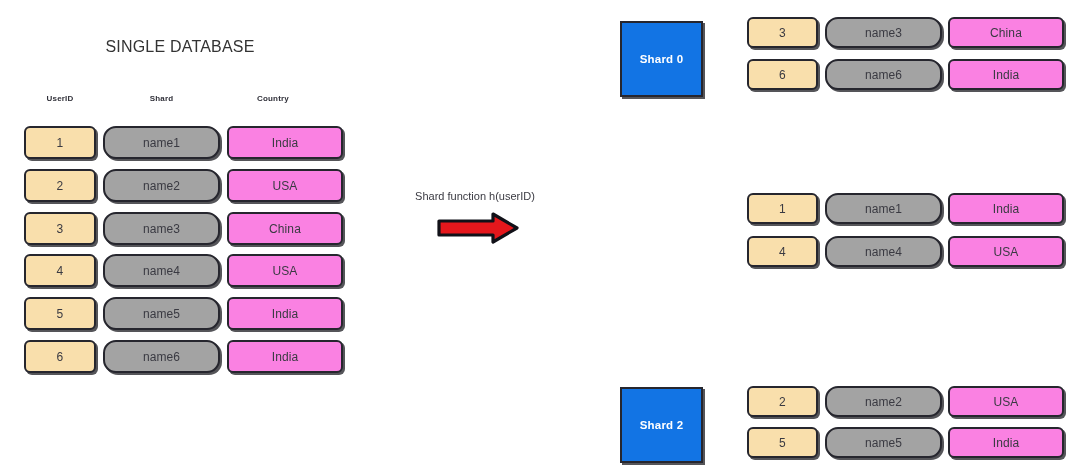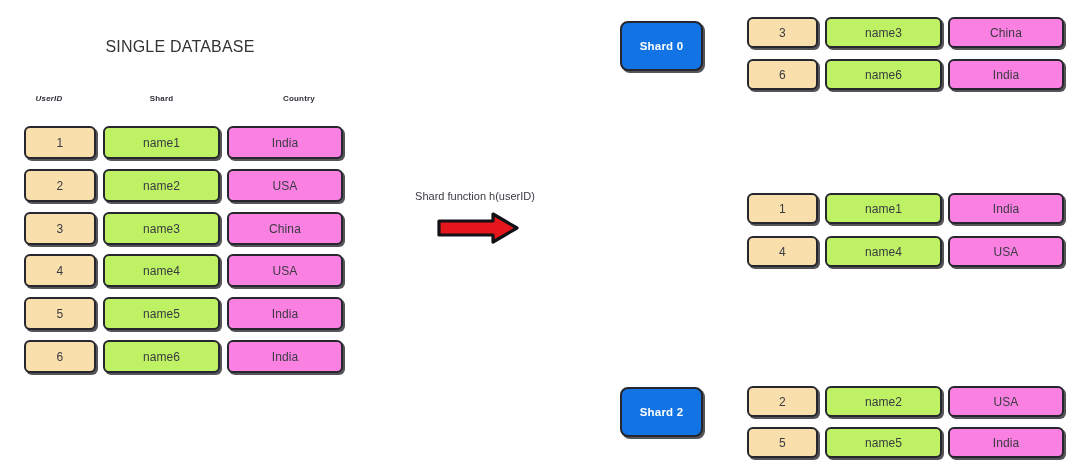--- a/index.html
+++ b/index.html
@@ -32,21 +32,21 @@
     display: flex;
     align-items: center;
     justify-content: center;
     font-size: 12px;
     line-height: 1;
     color: #3a3a42;
     letter-spacing: 0.1px;
     white-space: nowrap;
   }
   .cell.id      { background: #f9dfac; }
-  .cell.name    { background: #bef264; }
+  .cell.name    { background: #a3a3a3; border-radius: 13px; }
   .cell.country { background: #fa81e2; }
 
   
   .db-title {
     position: absolute;
     left: 0;
     top: 38px;
     width: 360px;
     text-align: center;
     font-size: 16px;
@@ -56,23 +56,23 @@
   }
   .col-head {
     position: absolute;
     top: 94px;
     font-size: 8px;
     font-weight: bold;
     color: #2f2f38;
     text-align: center;
     letter-spacing: 0.2px;
   }
-  .col-head.h-id      { left: 13px;  width: 72px; font-style: italic;  }
+  .col-head.h-id      { left: 24px;  width: 72px;  }
   .col-head.h-name    { left: 103px; width: 117px; }
-  .col-head.h-country { left: 241px; width: 116px; }
+  .col-head.h-country { left: 215px; width: 116px; }
 
   .db-row .cell { height: 33px; }
   .db-row .cell.id      { left: 24px;  width: 72px;  }
   .db-row .cell.name    { left: 103px; width: 117px; }
   .db-row .cell.country { left: 227px; width: 116px; }
 
   
   .hash-label {
     position: absolute;
     left: 395px;
@@ -88,25 +88,25 @@
     top: 211px;
     width: 84px;
     height: 34px;
   }
 
   
   .shard-box {
     position: absolute;
     left: 620px;
     width: 83px;
-    height: 50px;
+    height: 76px;
     box-sizing: border-box;
     background: #1274e4;
     border: 2px solid #26262e;
-    border-radius: 8px;
+    border-radius: 0;
     box-shadow: 2px 2px 0 rgba(20,20,25,0.72);
     display: flex;
     align-items: center;
     justify-content: center;
     color: #ffffff;
     font-size: 11.5px;
     font-weight: bold;
     letter-spacing: 0.2px;
   }
   .shard-row .cell { height: 31px; }

